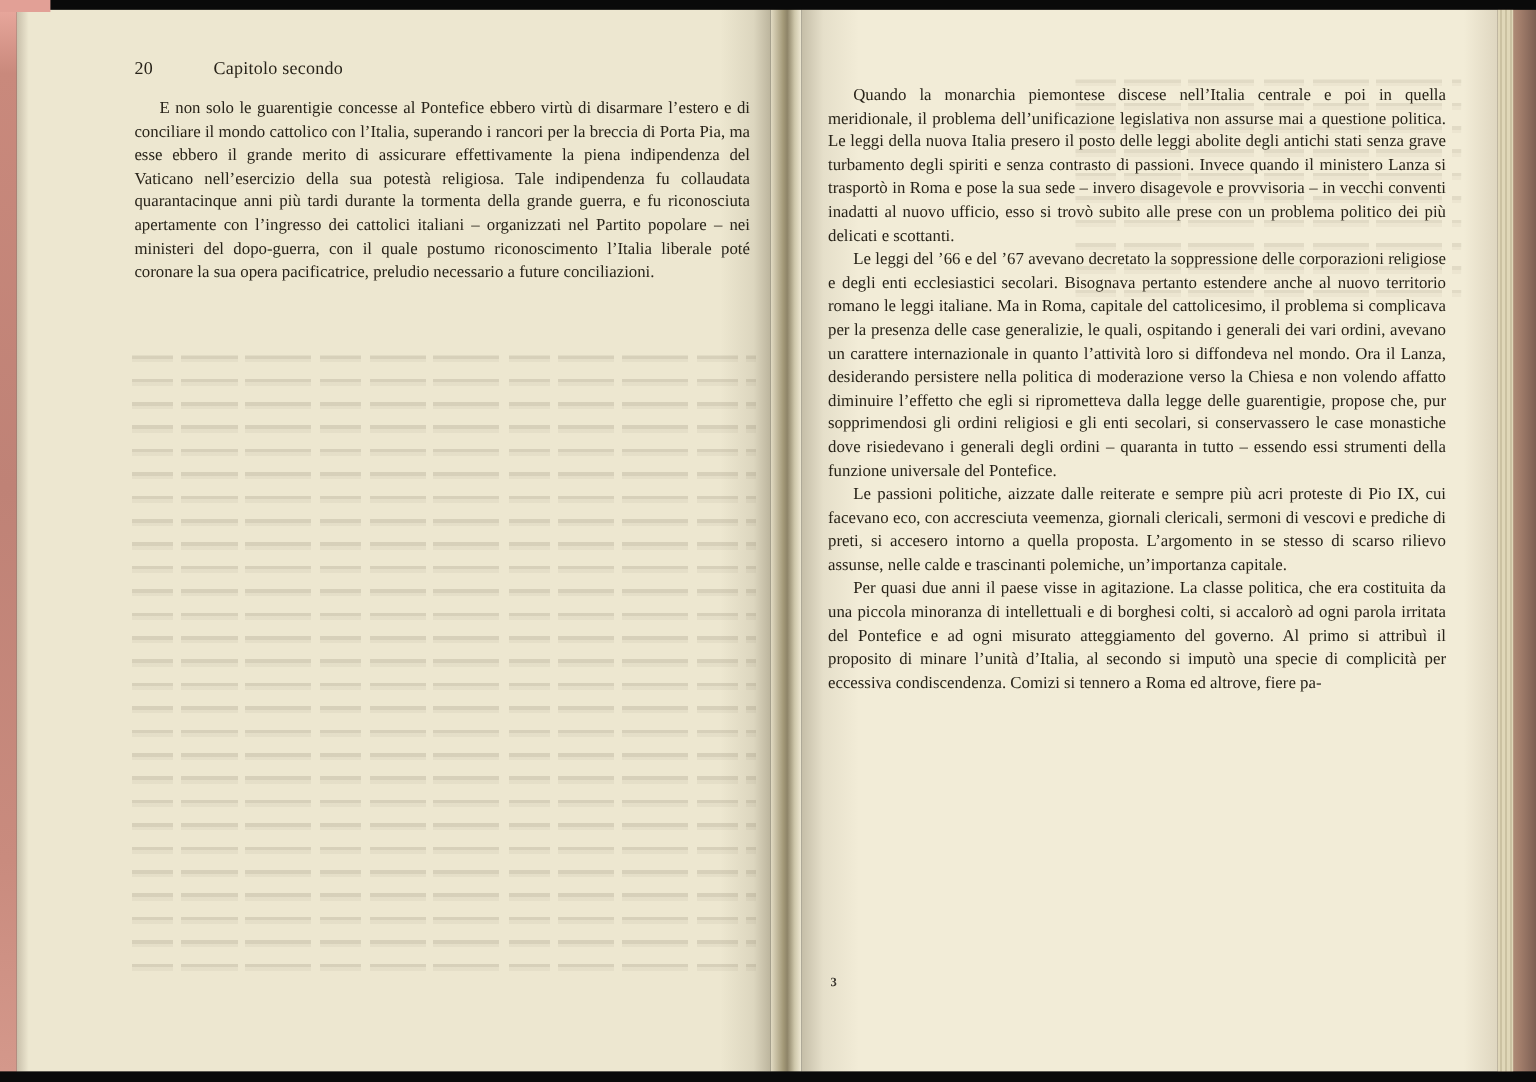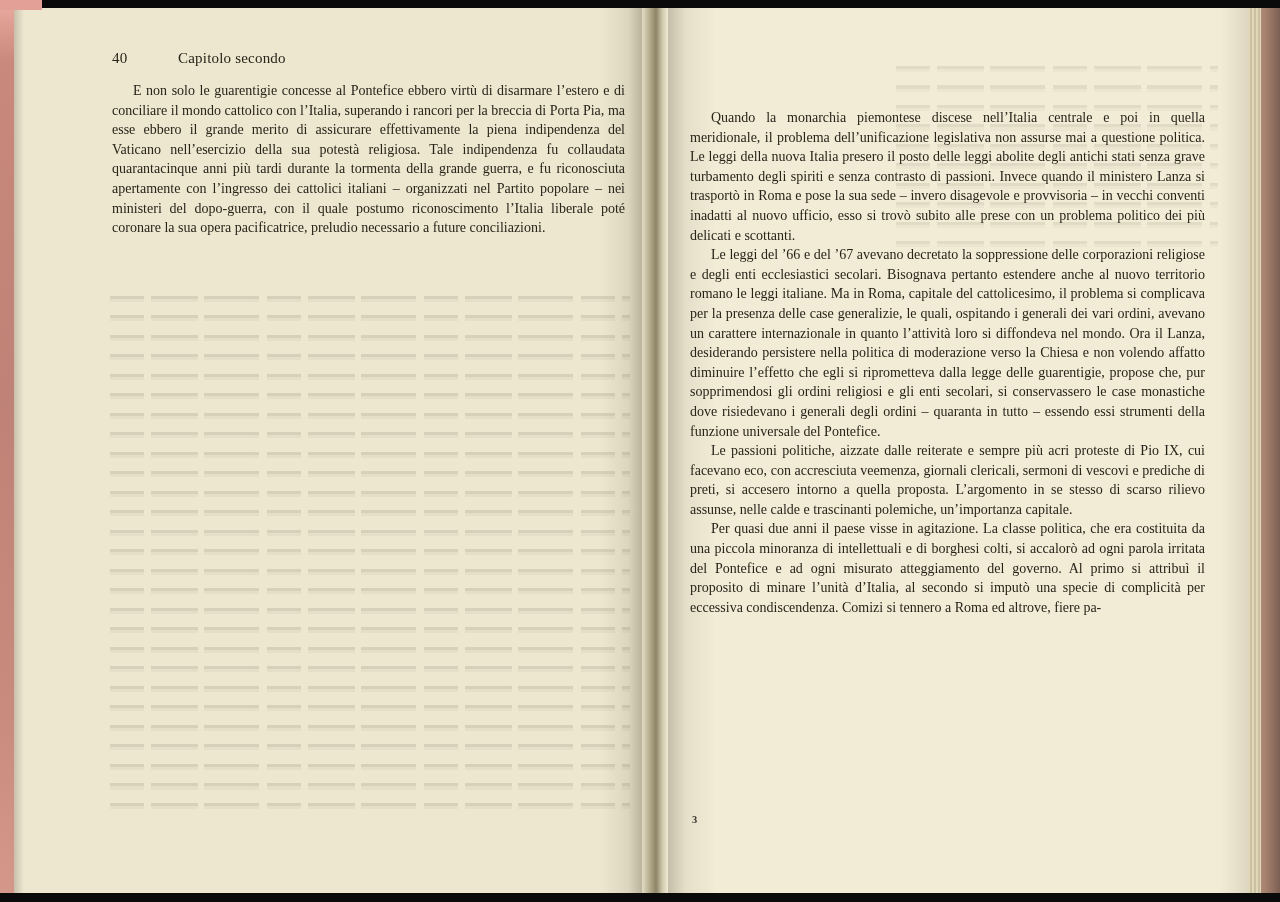--- a/index.html
+++ b/index.html
@@ -109,21 +109,21 @@
     font-style: italic;
     font-size: 17px;
     line-height: 26px;
   }
   .chapter-title {
     font-size: 17px;
     line-height: 26px;
     margin-top: 5px;
   }
   .body-right {
-    margin: 100px 43px 0 22px;
+    margin: 62px 43px 0 22px;
     width: 515px;
   }
   .signature-mark {
     position: absolute;
     left: 24px;
     top: 806px;
     font-size: 10.5px;
     font-weight: 600;
     color: #36322b;
   }
@@ -168,21 +168,21 @@
 
   <div class="bar top"></div>
   <div class="corner-pink"></div>
 
   <div class="spread">
 
     <div class="cover-edge-left"></div>
 
     <div class="page page-left">
       <div class="running-head">
-        <span class="pagenum">40</span>
+        <span class="pagenum">20</span>
         <span class="runtitle">Capitolo secondo</span>
       </div>
       <div class="body-text body-left">
 
       <p class="para">E non solo le guarentigie concesse al Pontefice ebbero virtù di disarmare l’estero e di conciliare il mondo cattolico con l’Italia, superando i rancori per la breccia di Porta Pia, ma esse ebbero il grande merito di assicurare effettivamente la piena indipendenza del Vaticano nell’esercizio della sua potestà religiosa. Tale indipendenza fu collaudata quarantacinque anni più tardi durante la tormenta della grande guerra, e fu riconosciuta apertamente con l’ingresso dei cattolici italiani – organizzati nel Partito popolare – nei ministeri del dopo-guerra, con il quale postumo riconoscimento l’Italia liberale poté coronare la sua opera pacificatrice, preludio necessario a future conciliazioni.</p>
         </div>
       <div class="bleed bleed-left"></div>
     </div>
 
     <div class="gutter"></div>

